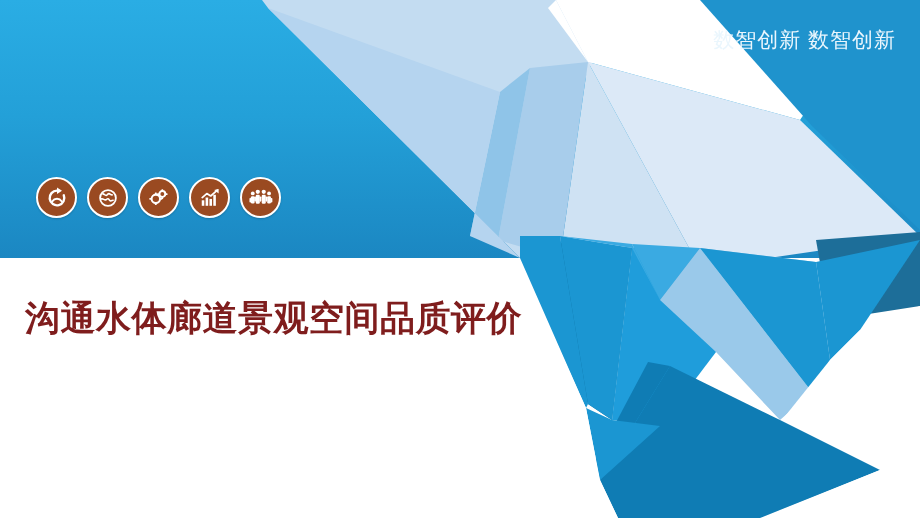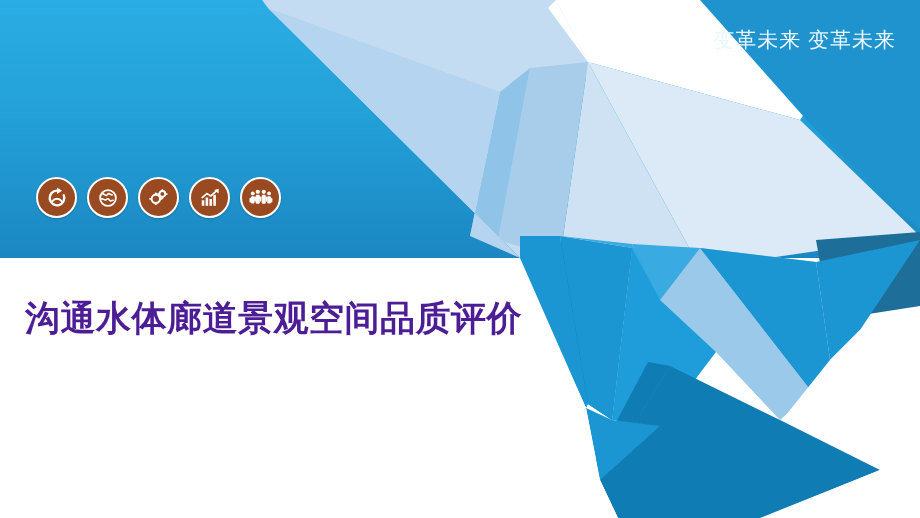--- a/index.html
+++ b/index.html
@@ -69,21 +69,21 @@
   .icon-badge svg { display:block; }
   
   #title {
     position: absolute;
     left: 25px;
     top: 292px;
     width: 520px;
     font-size: 35px;
     font-weight: bold;
     line-height: 1.48;
-    color: #4c1d95;
+    color: #7f1d1d;
     letter-spacing: 0.5px;
   }
 </style>
 </head>
 <body>
 
 <div id="slide">
 
   <div id="band"></div>
 
@@ -125,21 +125,21 @@
     <polygon points="670,366 600,480 596,460 648,362" fill="#0f7cb4"></polygon>
 
     <polygon points="612,420 660,426 600,480 586,408" fill="#1b96d2"></polygon>
 
     <polygon points="0,258 520,258 586,408 600,480 618,518 0,518" fill="#ffffff"></polygon>
 
     <polygon points="880,470 920,440 920,518 762,518" fill="#ffffff"></polygon>
     <polygon points="830,360 860,330 920,306 920,442 880,468 782,420" fill="#ffffff"></polygon>
   </svg>
 
-  <div id="tagline">变革未来  变革未来</div>
+  <div id="tagline">数智创新  数智创新</div>
 
   <div id="icon-row">
 
     <div class="icon-badge">
       <svg width="22" height="22" viewBox="0 0 24 24" aria-hidden="true">
         <path d="M12 4a8 8 0 1 0 7.4 5" fill="none" stroke="#ffffff" stroke-width="2.6" stroke-linecap="round"></path>
         <polygon points="12,0.5 12,7.5 17.5,4" fill="#ffffff"></polygon>
         <path d="M7 15.5c1.3-2 3-2.6 5-2.6s3.7.6 5 2.6" fill="none" stroke="#ffffff" stroke-width="2.1" stroke-linecap="round"></path>
       </svg>
     </div>

